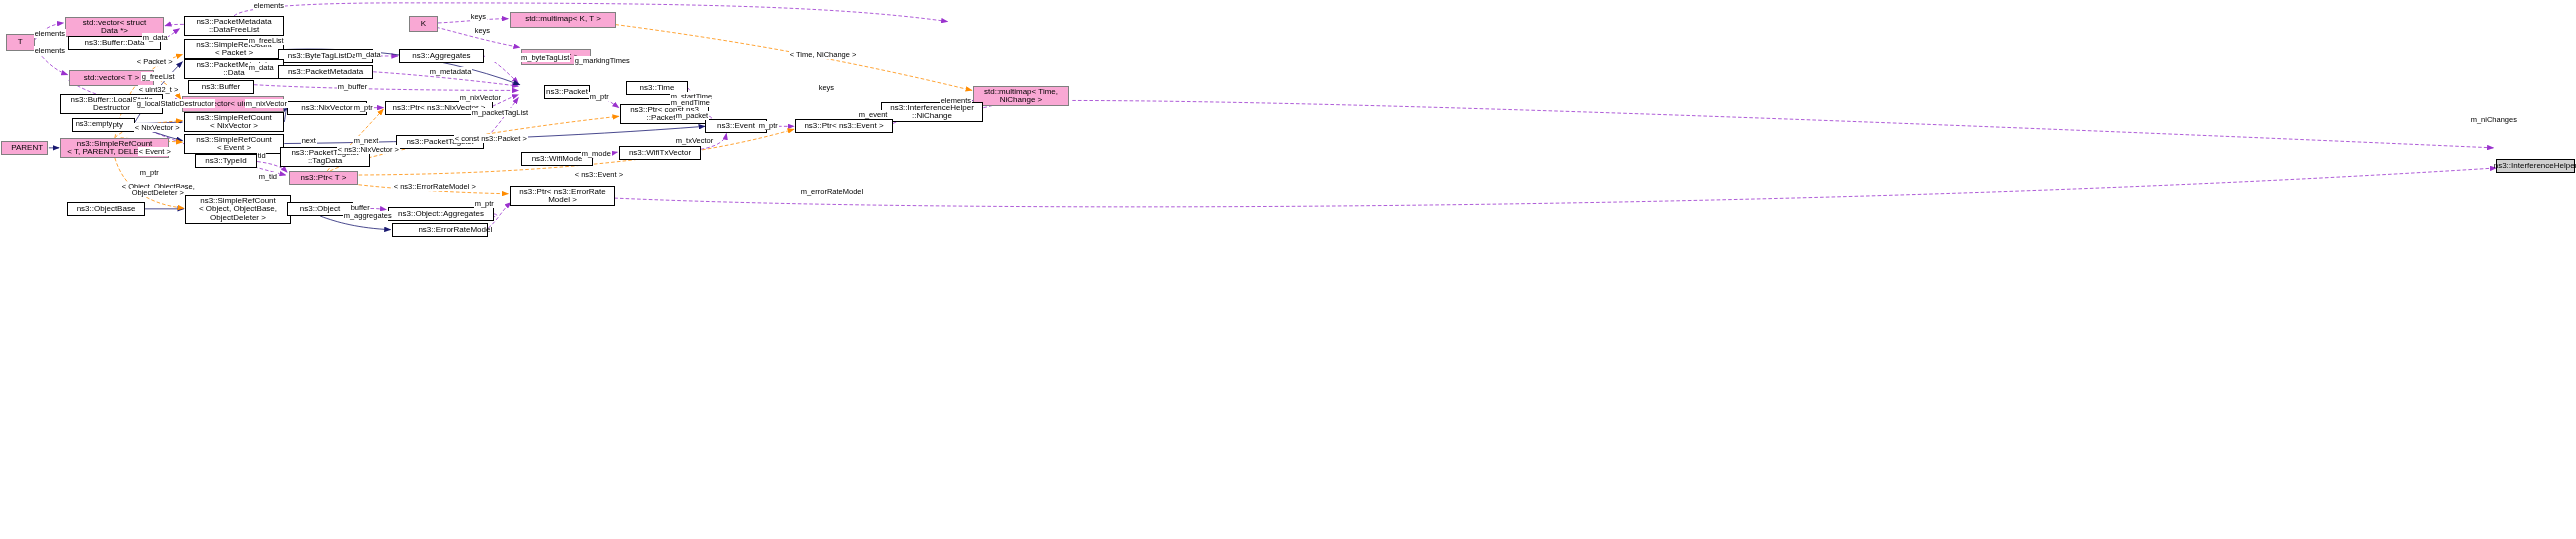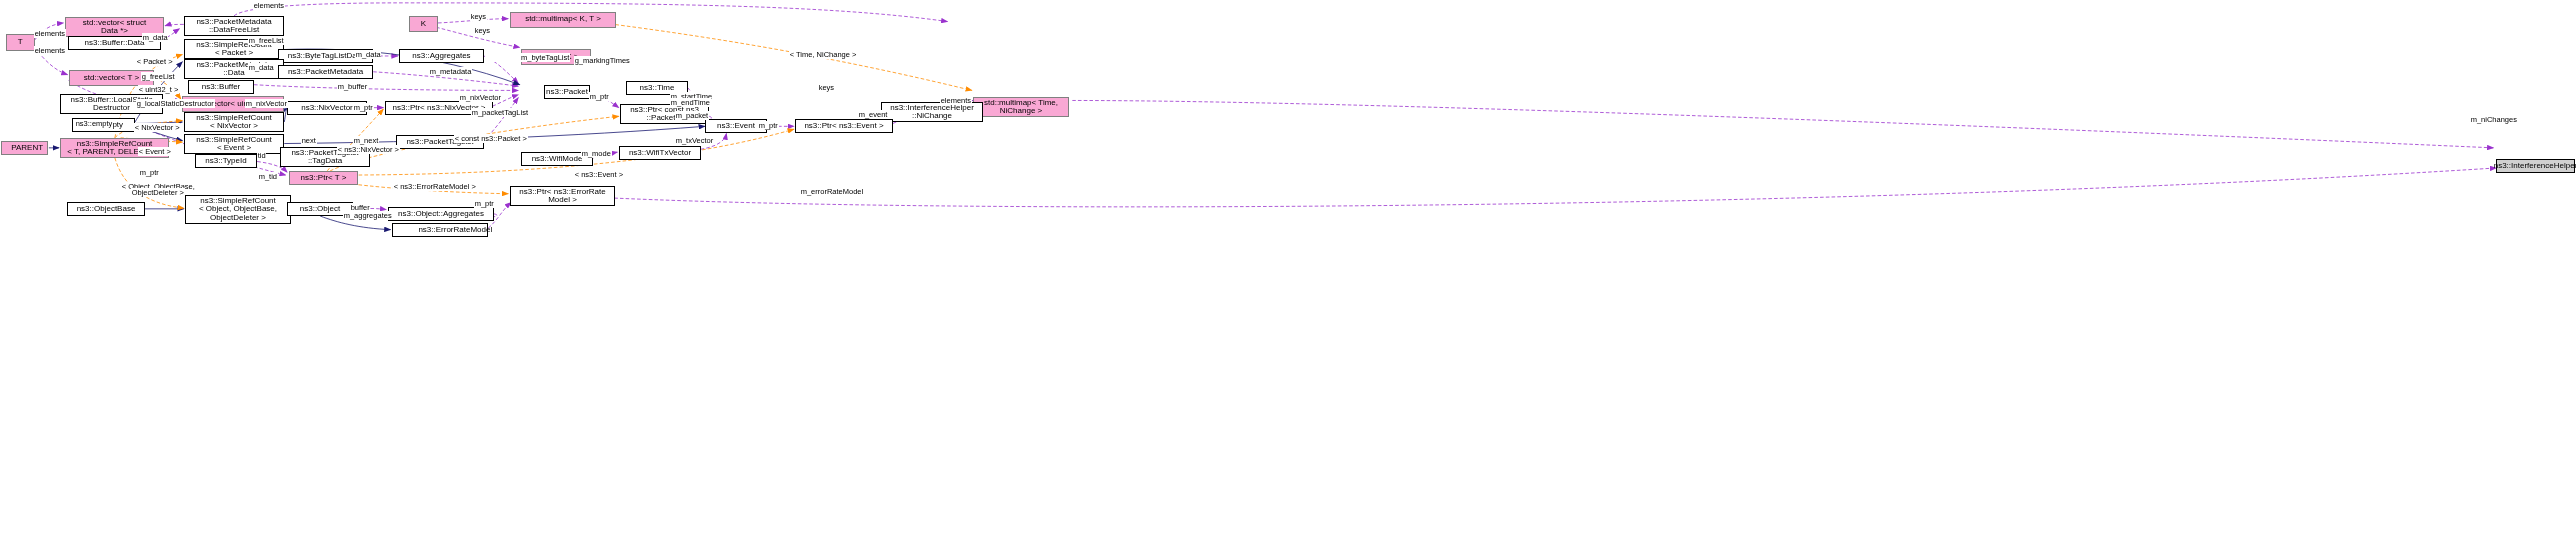--- a/index.html
+++ b/index.html
@@ -102,21 +102,21 @@
     <div class="node" style="left: 278px; top: 49px; width: 95px; height: 14.4px;">ns3::ByteTagListData</div>
     <div class="node" style="left: 399px; top: 49px; width: 85px; height: 14.4px;">ns3::Aggregates</div>
     <div class="node hl" style="left: 521px; top: 49px; width: 70px; height: 16px;">std::set&lt; K &gt;</div>
     <div class="node hl" style="left: 69px; top: 70px; width: 85px; height: 16px;">std::vector&lt; T &gt;</div>
     <div class="node" style="left: 184px; top: 59px; width: 100px; height: 20px;">ns3::PacketMetadata
 ::Data</div>
     <div class="node" style="left: 278px; top: 65px; width: 95px; height: 14.4px;">ns3::PacketMetadata</div>
     <div class="node" style="left: 188px; top: 80px; width: 66px; height: 14.4px;">ns3::Buffer</div>
     <div class="node" style="left: 544px; top: 85px; width: 46px; height: 14.4px;">ns3::Packet</div>
     <div class="node" style="left: 626px; top: 81px; width: 62px; height: 14.4px;">ns3::Time</div>
-    <div class="node hl" style="left: 973px; top: 97px; width: 96px; height: 20px;">std::multimap&lt; Time,
+    <div class="node hl" style="left: 973px; top: 86px; width: 96px; height: 20px;">std::multimap&lt; Time,
 NiChange &gt;</div>
     <div class="node" style="left: 881px; top: 102px; width: 102px; height: 20px;">ns3::InterferenceHelper
 ::NiChange</div>
     <div class="node" style="left: 60px; top: 94px; width: 103px; height: 20px;">ns3::Buffer::LocalStatic
 Destructor</div>
     <div class="node hl" style="left: 182px; top: 96px; width: 102px; height: 16px;">std::vector&lt; uint32_t &gt;</div>
     <div class="node" style="left: 287px; top: 101px; width: 80px; height: 14.4px;">ns3::NixVector</div>
     <div class="node" style="left: 385px; top: 101px; width: 108px; height: 14.4px;">ns3::Ptr&lt; ns3::NixVector &gt;</div>
     <div class="node" style="left: 620px; top: 104px; width: 89px; height: 20px;">ns3::Ptr&lt; const ns3
 ::Packet &gt;</div>

